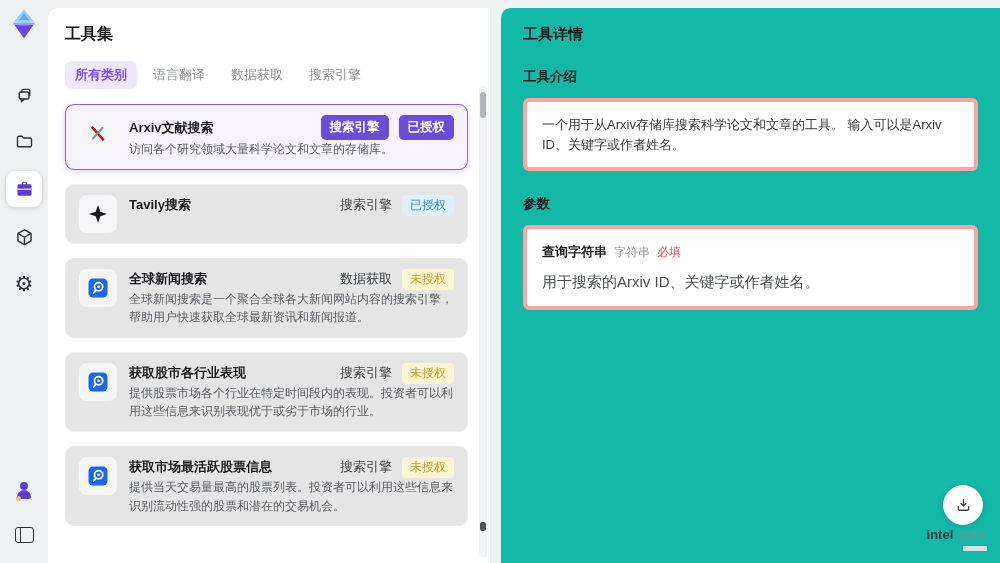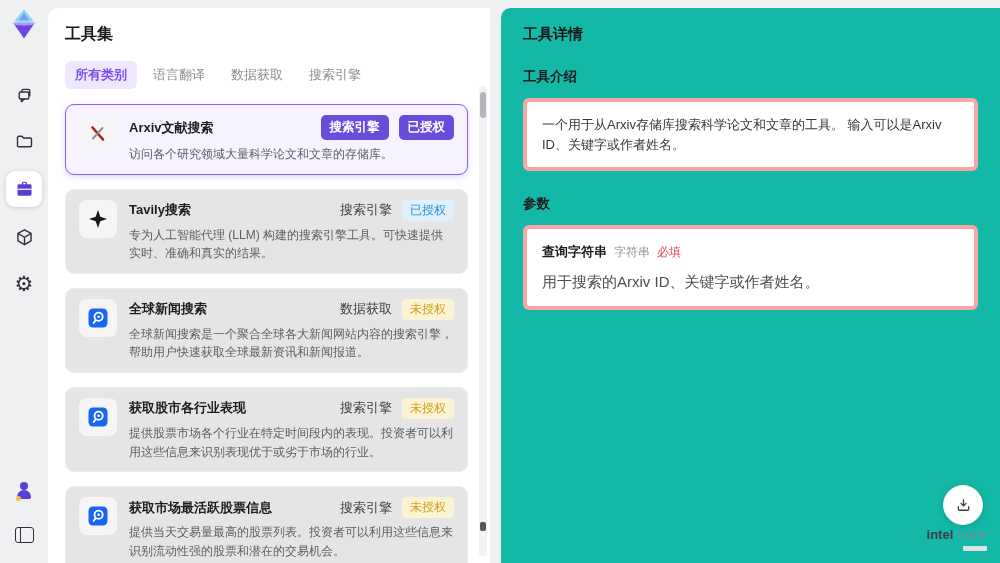--- a/index.html
+++ b/index.html
@@ -38,21 +38,21 @@
   .tool-icon svg{width:24px;height:24px;}
   .tool-body{flex:1;min-width:0;}
   .tool-top{display:flex;align-items:center;}
   .tool-name{font-size:13px;font-weight:bold;color:#1b1c1f;}
   .badges{margin-left:auto;display:flex;align-items:center;gap:10px;}
   .cat{font-size:13px;color:#3c4043;white-space:nowrap;}
   .auth{font-size:12px;padding:2px 8px;border-radius:4px;white-space:nowrap;}
   .auth.ok{background:#def0fb;color:#2e8fd4;}
   .auth.no{background:#fbf3d2;color:#d0a11e;}
   .tool-card.selected .cat,.tool-card.selected .auth{background:#6a4cdb;color:#fff;font-size:12.5px;font-weight:bold;padding:4px 9px;border-radius:5px;}
-  .tool-desc{margin-top:5px;font-size:12px;line-height:1.55;color:#5b5e63;}
+  .tool-desc{font-size:12px;line-height:1.55;color:#5b5e63;font-family:Liberation Serif, serif;}
   
   .sb{position:absolute;right:3px;top:78px;bottom:6px;width:8px;background:#f3f3f5;border-radius:4px;}
   .sb .thumb{position:absolute;top:6px;left:1px;width:6px;height:26px;background:#b4b5bb;border-radius:3px;}
   .sb .down{position:absolute;bottom:26px;left:1px;width:6px;height:9px;background:#55565a;border-radius:2px;}
   
   .detail-card{position:absolute;left:500px;top:8px;right:0;bottom:0;background:#14b8a6;border-radius:10px 0 0 0;border-left:1px solid #ececee;}
   .detail-inner{padding:17px 22px;}
   .detail-title{font-size:15px;font-weight:bold;margin:0 0 24px 0;color:#17181a;}
   .section-h{font-size:13.5px;font-weight:bold;margin:0 0 12px 0;color:#1b1c1f;}
   .box{background:#ffffff;border:4px solid #fca5a5;border-radius:6px;padding:13px 15px;font-size:13px;color:#35373b;line-height:1.5;}
@@ -160,21 +160,20 @@
             </svg>
           </div>
           <div class="tool-body">
             <div class="tool-top">
               <span class="tool-name">Tavily搜索</span>
               <span class="badges">
                 <span class="cat">搜索引擎</span>
                 <span class="auth ok">已授权</span>
               </span>
             </div>
-            <div class="tool-desc">专为人工智能代理 (LLM) 构建的搜索引擎工具。可快速提供实时、准确和真实的结果。</div>
           </div>
         </div>
         <div class="tool-card">
           <div class="tool-icon">
             <svg viewBox="0 0 24 24">
               <rect x="2.5" y="2.5" width="19" height="19" rx="4.5" fill="#1a66f0"></rect>
               <circle cx="12.6" cy="10.8" r="4.1" stroke="#fff" stroke-width="1.8" fill="none"></circle>
               <path d="M9.6 14.4 7.6 17" stroke="#fff" stroke-width="1.8" stroke-linecap="round"></path>
               <circle cx="12.6" cy="10.8" r="1.3" fill="#fff"></circle>
             </svg>

